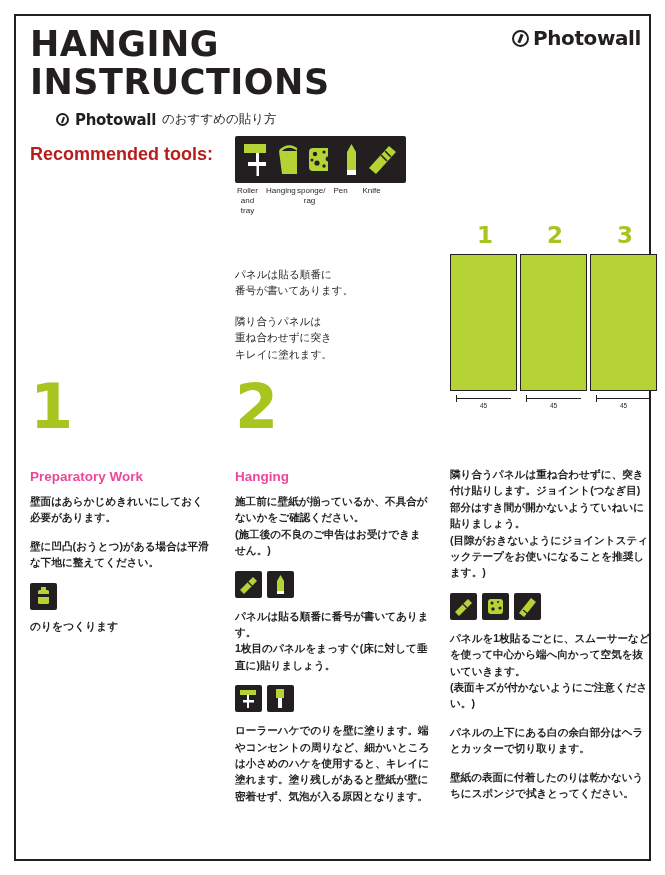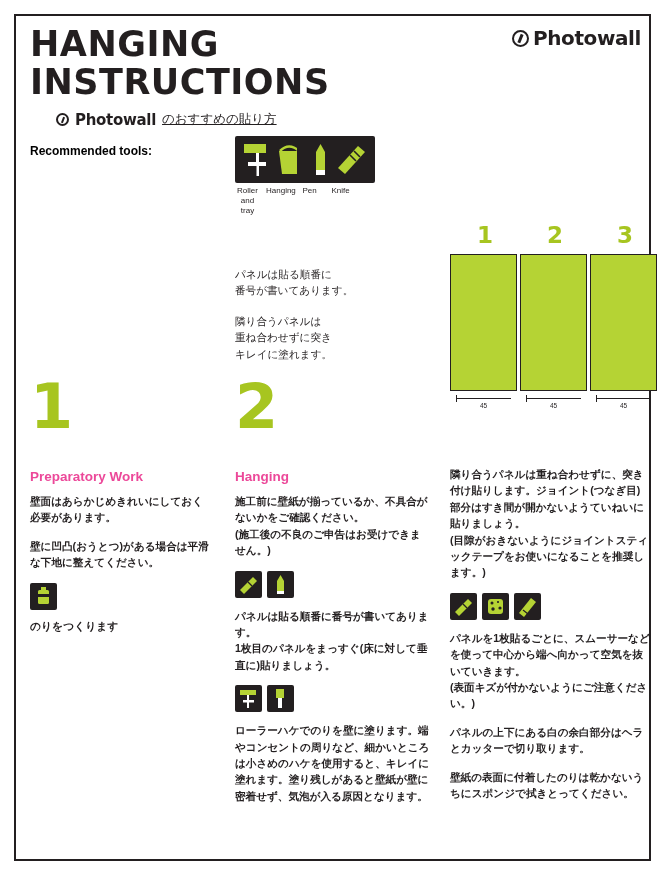--- a/index.html
+++ b/index.html
@@ -64,26 +64,26 @@
     border:2px solid #231f20;box-sizing:border-box;position:relative;
   }
   .sub-logo-mark:after{
     content:"";position:absolute;left:50%;top:1.5px;bottom:1.5px;
     width:2px;margin-left:-1px;background:#231f20;transform:rotate(22deg);
   }
   .sub-logo-word{
     font-family:"DejaVu Sans", sans-serif;
     font-weight:bold;font-size:15px;letter-spacing:-0.3px;
   }
-  .sub-text{font-size:12.5px;text-decoration:underline;}
+  .sub-text{font-size:12.5px;}
 
   
   .tools-label{
     position:absolute;left:0;top:118px;
-    color:#000000;font-weight:bold;font-size:12px;
+    color:#b91c1c;font-weight:bold;font-size:18px;
   }
   .tools{
     position:absolute;left:205px;top:110px;
     display:flex;gap:6px;
   }
   .tool{width:25px;}
   .tool-box{
     width:47px;height:47px;background:#231f20;border-radius:2px;
     position:relative;overflow:hidden;
   }
@@ -199,20 +199,34 @@
       <div class="tool">
         <div class="tool-box">
           <svg width="47" height="47" viewBox="0 0 47 47">
             <path d="M13 15 L34 15 L31 38 L16 38 Z" fill="#b5d334"></path>
             <path d="M14 15 q9 -9 19 0" stroke="#b5d334" stroke-width="2.5" fill="none"></path>
           </svg>
         </div>
         <div class="tool-cap">Hanging</div>
       </div>
 
+      <div class="tool">
+        <div class="tool-box">
+          <svg width="47" height="47" viewBox="0 0 47 47">
+            <rect x="12" y="12" width="23" height="23" rx="4" fill="#b5d334"></rect>
+            <circle cx="18" cy="18" r="2.2" fill="#231f20"></circle>
+            <circle cx="27" cy="16" r="1.6" fill="#231f20"></circle>
+            <circle cx="31" cy="23" r="2.4" fill="#231f20"></circle>
+            <circle cx="20" cy="27" r="2.6" fill="#231f20"></circle>
+            <circle cx="27" cy="30" r="1.7" fill="#231f20"></circle>
+            <circle cx="15" cy="24" r="1.5" fill="#231f20"></circle>
+          </svg>
+        </div>
+        <div class="tool-cap">sponge/<br>rag</div>
+      </div>
 
       <div class="tool">
         <div class="tool-box">
           <svg width="47" height="47" viewBox="0 0 47 47">
             <path d="M23.5 8 L28 16 L28 34 L19 34 L19 16 Z" fill="#b5d334"></path>
             <rect x="19" y="34" width="9" height="5" fill="#ffffff"></rect>
           </svg>
         </div>
         <div class="tool-cap">Pen</div>
       </div>

